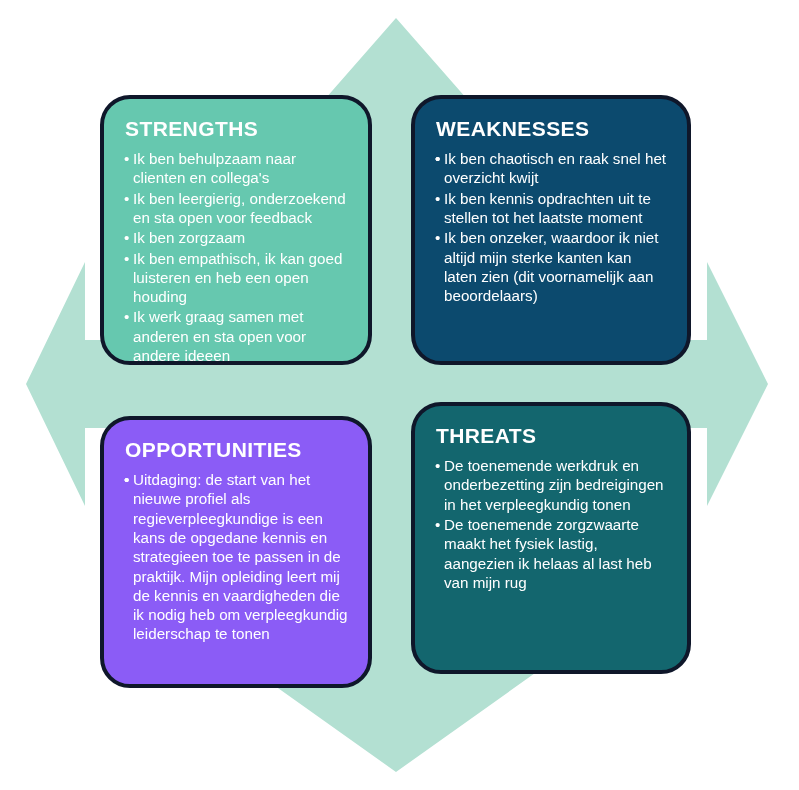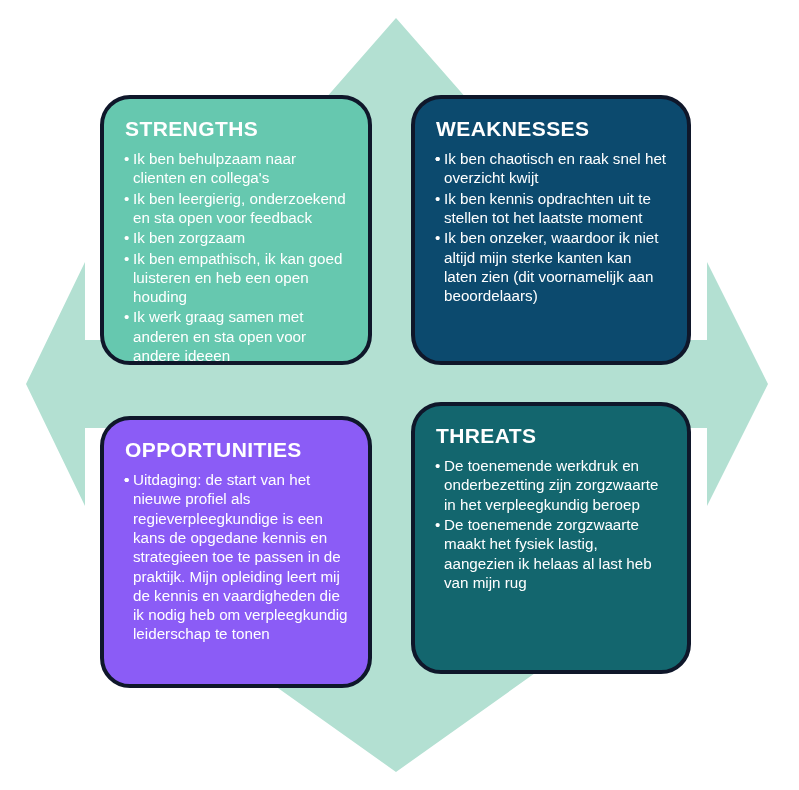--- a/index.html
+++ b/index.html
@@ -123,18 +123,18 @@
     <div class="card-title">OPPORTUNITIES</div>
     <ul class="card-list">
       <li><span class="bullet">•</span></li>
       <li><span class="bullet">•</span><span>Uitdaging: de start van het nieuwe profiel als regieverpleegkundige is een kans de opgedane kennis en strategieen toe te passen in de praktijk. Mijn opleiding leert mij de kennis en vaardigheden die ik nodig heb om verpleegkundig leiderschap te tonen</span></li>
     </ul>
   </div>
 
   <div class="card" id="card-threats">
     <div class="card-title">THREATS</div>
     <ul class="card-list">
-      <li><span class="bullet">•</span><span>De toenemende werkdruk en onderbezetting zijn zorgzwaarte in het verpleegkundig beroep</span></li>
+      <li><span class="bullet">•</span><span>De toenemende werkdruk en onderbezetting zijn bedreigingen in het verpleegkundig tonen</span></li>
       <li><span class="bullet">•</span><span>De toenemende zorgzwaarte maakt het fysiek lastig, aangezien ik helaas al last heb van mijn rug</span></li>
     </ul>
   </div>
 
 </div>
 
 </body></html>

